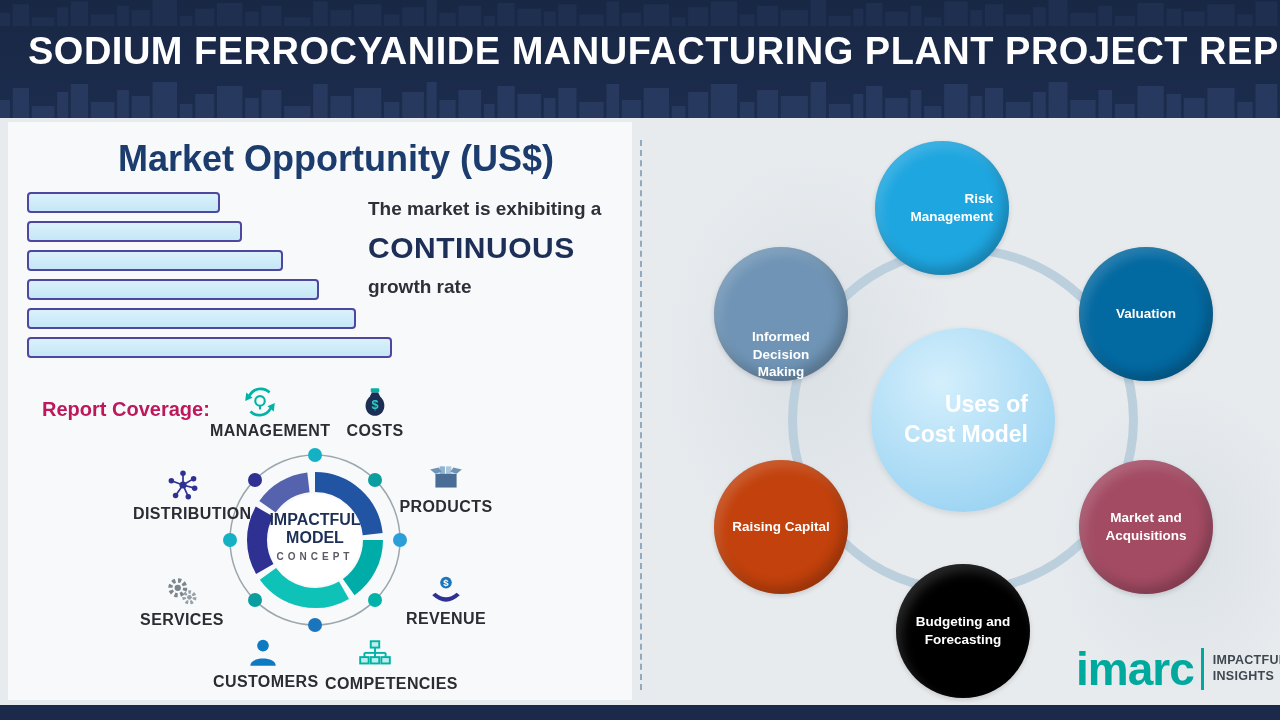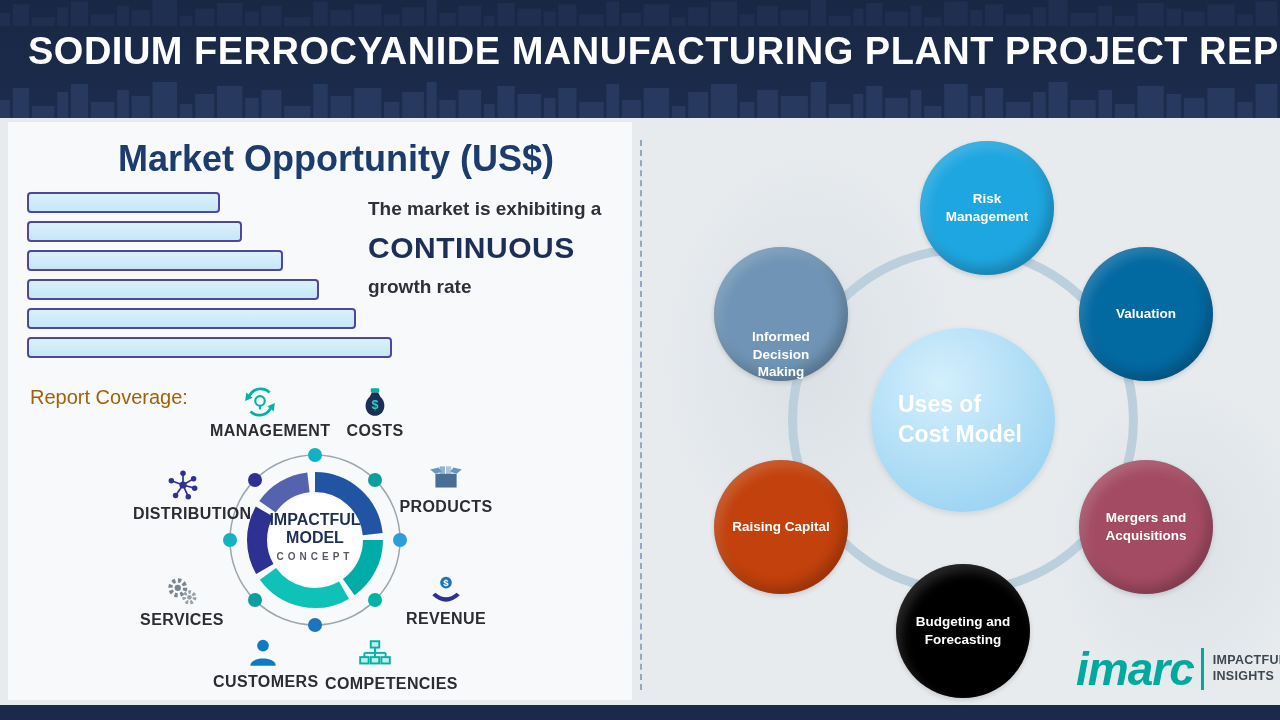--- a/index.html
+++ b/index.html
@@ -19,47 +19,47 @@
   .divider{position:absolute;left:640px;top:140px;height:550px;width:0;border-left:2px dashed #93a9bd;}
 
   
   .section-title{position:absolute;left:118px;top:138px;margin:0;font-size:36px;font-weight:700;color:#1d3c6e;}
   .bar-chart{position:absolute;left:27px;top:192px;width:365px;display:flex;flex-direction:column;gap:8px;}
   .bar{height:21px;background:linear-gradient(#daf1fb,#b5e0f2);border:2px solid #4f46a0;border-radius:4px;box-sizing:border-box;}
   .market-text{position:absolute;left:368px;top:198px;width:285px;color:#2f2f3a;}
   .mt-1{font-size:19px;font-weight:700;margin:0;}
   .mt-2{font-size:30px;font-weight:800;color:#1d2f56;margin:11px 0;letter-spacing:.5px;}
   .mt-3{font-size:19px;font-weight:600;margin:0;}
-  .coverage{position:absolute;left:30px;top:386px;margin:0;font-size:20px;font-weight:400;color:#a16207;}
+  .coverage{position:absolute;left:30px;top:386px;margin:12px;font-size:20px;font-weight:700;color:#be185d;}
 
   
   .bm-ring{position:absolute;left:205px;top:430px;width:220px;height:220px;}
   .bm-center{position:absolute;left:255px;top:511px;width:120px;text-align:center;}
   .bm-center .l{font-size:16px;font-weight:800;color:#1d2f56;line-height:1.15;}
   .bm-center .l3{font-size:10px;letter-spacing:4px;color:#5a5a66;margin-top:3px;font-weight:600;}
   .bm-item{position:absolute;width:100px;text-align:center;}
   .bm-item svg{width:36px;height:36px;display:block;margin:0 auto;}
   .bm-label{font-size:16px;font-weight:700;color:#2c2c33;letter-spacing:.4px;margin-top:2px;}
   .bmi-0{left:210px;top:384px;} .bmi-1{left:325px;top:384px;}
   .bmi-2{left:133px;top:467px;} .bmi-3{left:396px;top:460px;}
   .bmi-4{left:132px;top:573px;} .bmi-5{left:396px;top:572px;}
   .bmi-6{left:213px;top:635px;} .bmi-7{left:325px;top:637px;}
 
   
   .ring{position:absolute;left:788px;top:245px;width:350px;height:350px;border:9px solid #bccfdd;border-radius:50%;box-sizing:border-box;}
-  .hub{position:absolute;left:871px;top:328px;width:184px;height:184px;border-radius:50%;display:flex;align-items:center;justify-content:center;text-align:left;color:#fff;font-weight:700;font-size:23px;line-height:1.3;box-shadow:0 2px 6px rgba(0,0,0,.10);}
+  .hub{position:absolute;left:871px;top:328px;width:184px;height:184px;border-radius:50%;display:flex;align-items:center;justify-content:center;text-align:right;color:#fff;font-weight:700;font-size:23px;line-height:1.3;box-shadow:0 2px 6px rgba(0,0,0,.10);}
   .hub span{width:130px;}
   .node{position:absolute;width:134px;height:134px;border-radius:50%;display:flex;align-items:center;justify-content:center;text-align:center;color:#fff;font-weight:700;font-size:13.5px;line-height:1.3;box-shadow:inset -5px -7px 12px rgba(0,0,0,.22),inset 5px 7px 12px rgba(255,255,255,.16),0 2px 5px rgba(0,0,0,.14);}
   .node span{width:102px;}
-  .pos-0{left:920px;top:141px;} .pos-1{left:1079px;top:247px;} .pos-2{left:1079px;top:460px;}
+  .pos-0{left:875px;top:141px;text-align:right;} .pos-1{left:1079px;top:247px;} .pos-2{left:1079px;top:460px;}
   .pos-3{left:896px;top:564px;} .pos-4{left:714px;top:460px;} .pos-5{left:714px;top:247px;align-items:flex-end;}
 
   
   .logo{position:absolute;left:1076px;top:646px;display:flex;align-items:center;}
-  .brand{font-size:46px;font-weight:700;letter-spacing:-1px;line-height:1;font-style:italic;}
+  .brand{font-size:46px;font-weight:700;letter-spacing:-1px;line-height:1;}
   .logo-bar{width:3px;height:42px;margin:0 9px 0 7px;display:inline-block;}
   .tagline{display:flex;flex-direction:column;font-size:12.5px;font-weight:700;color:#3f4750;letter-spacing:.3px;line-height:1.25;}
 
   .ftr{position:absolute;left:0;bottom:0;width:100%;height:15px;background:#1b2a4a;}
 </style>
 </head>
 <body>
 
 <div class="canvas">
 
@@ -348,21 +348,21 @@
 
   <div class="ring"></div>
 
   <div class="node pos-0" style="background-color: rgb(30, 166, 224);">
     <span>Risk Management</span>
   </div>
   <div class="node pos-1" style="background-color: #0369a1;">
     <span>Valuation</span>
   </div>
   <div class="node pos-2" style="background-color: rgb(163, 75, 99);">
-    <span>Mergers and Acquisitions</span>
+    <span>Market and Acquisitions</span>
   </div>
   <div class="node pos-3" style="background-color: #000000;">
     <span>Budgeting and Forecasting</span>
   </div>
   <div class="node pos-4" style="background-color: #c2410c;">
     <span>Raising Capital</span>
   </div>
   <div class="node pos-5" style="background-color: rgb(111, 148, 181);">
     <span>Informed Decision Making</span>
   </div>

